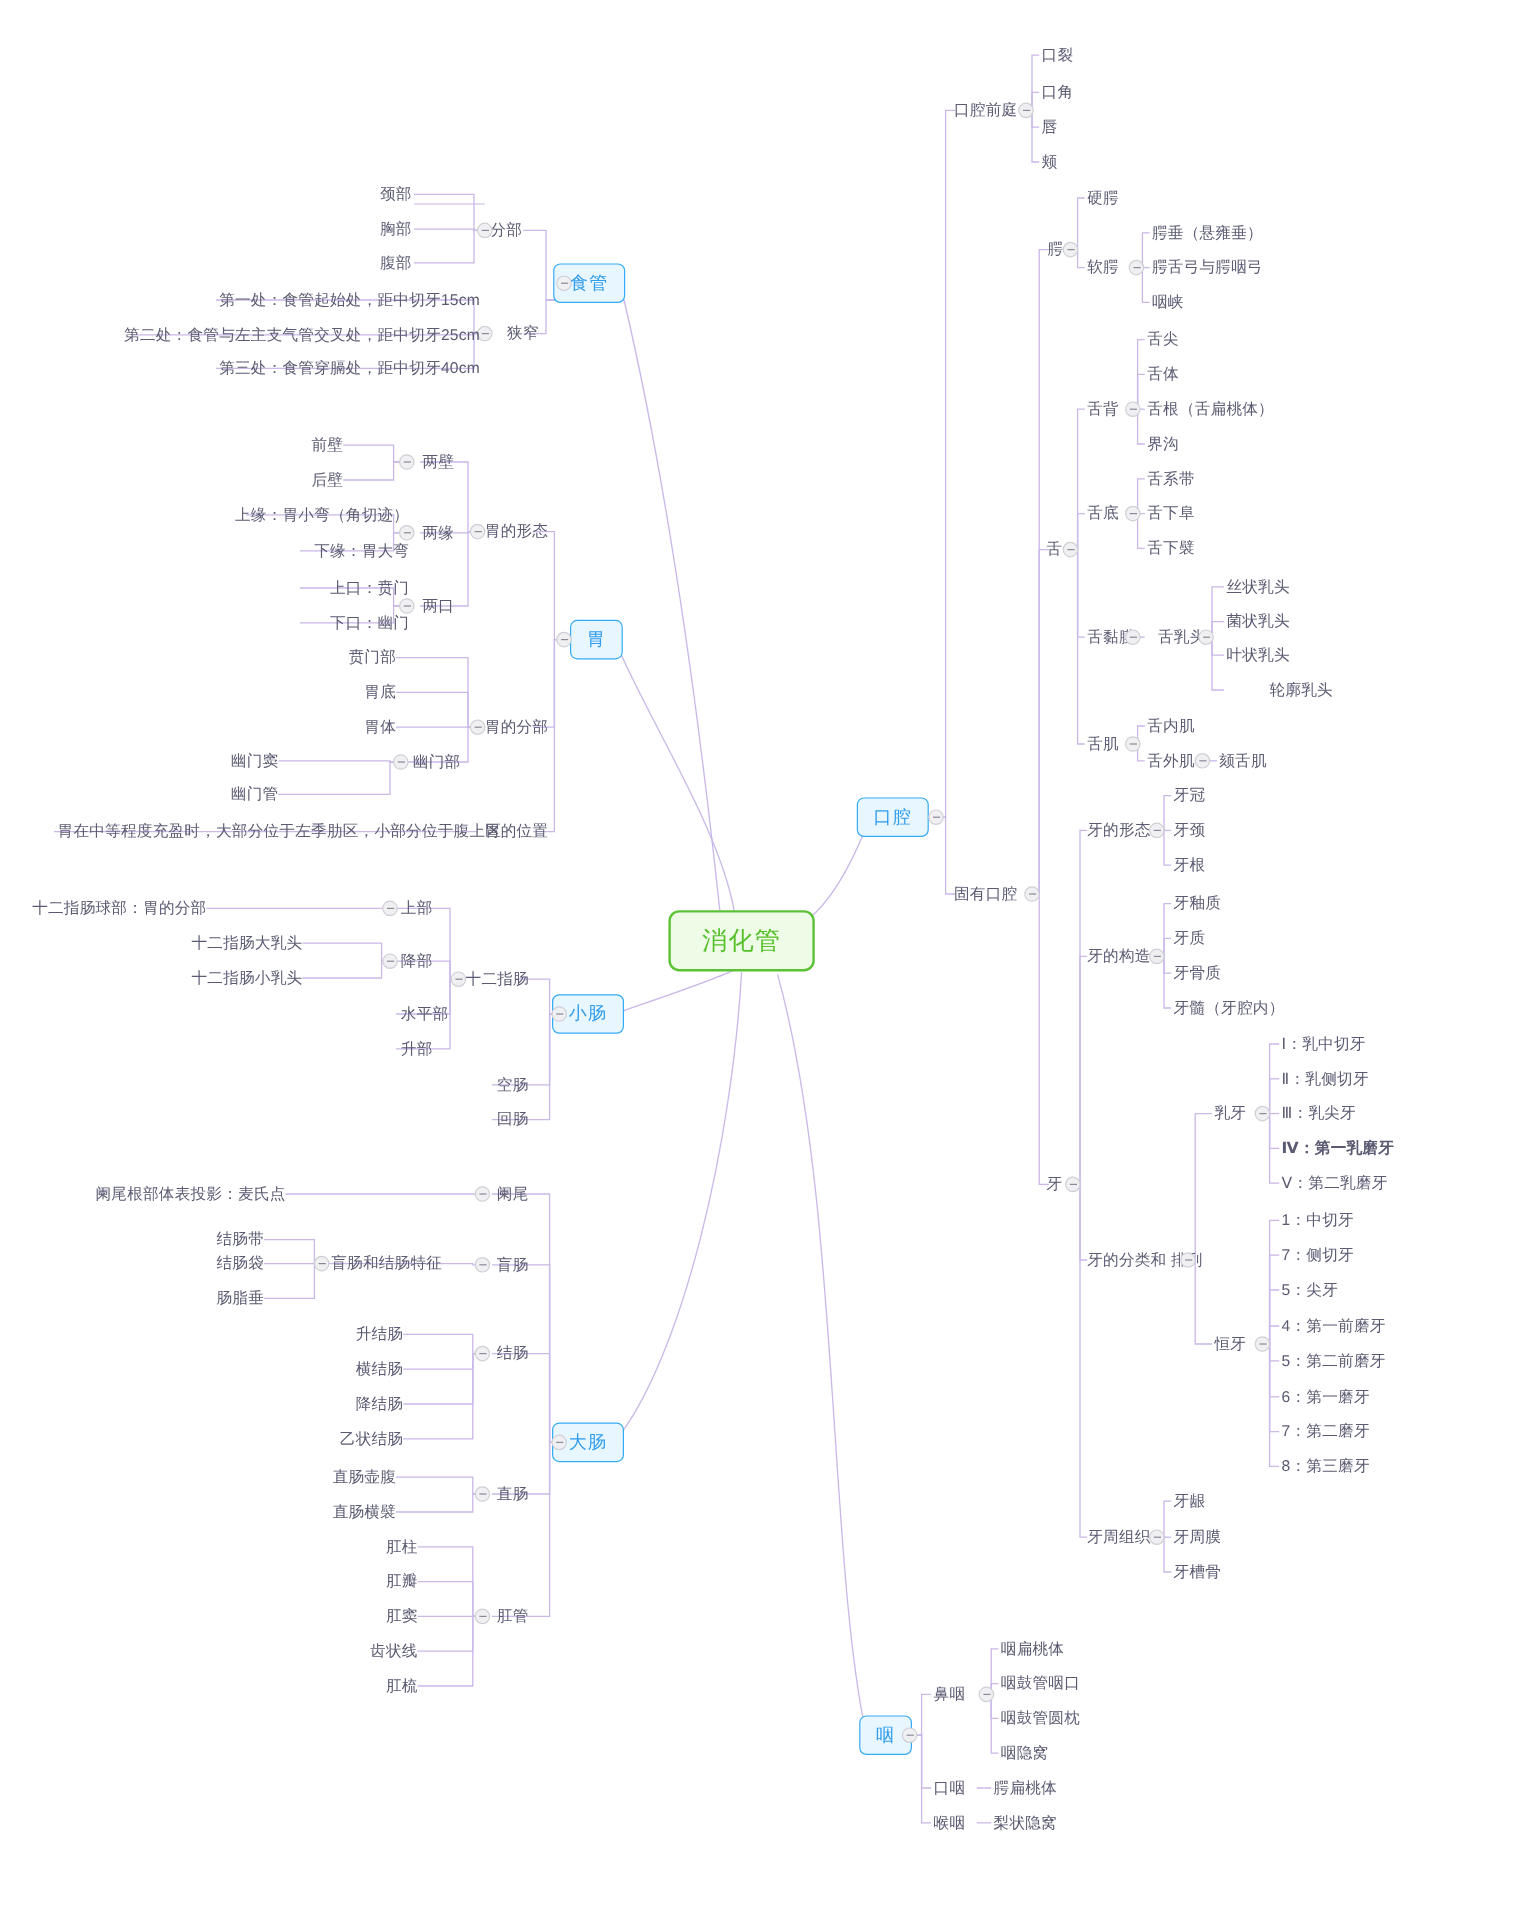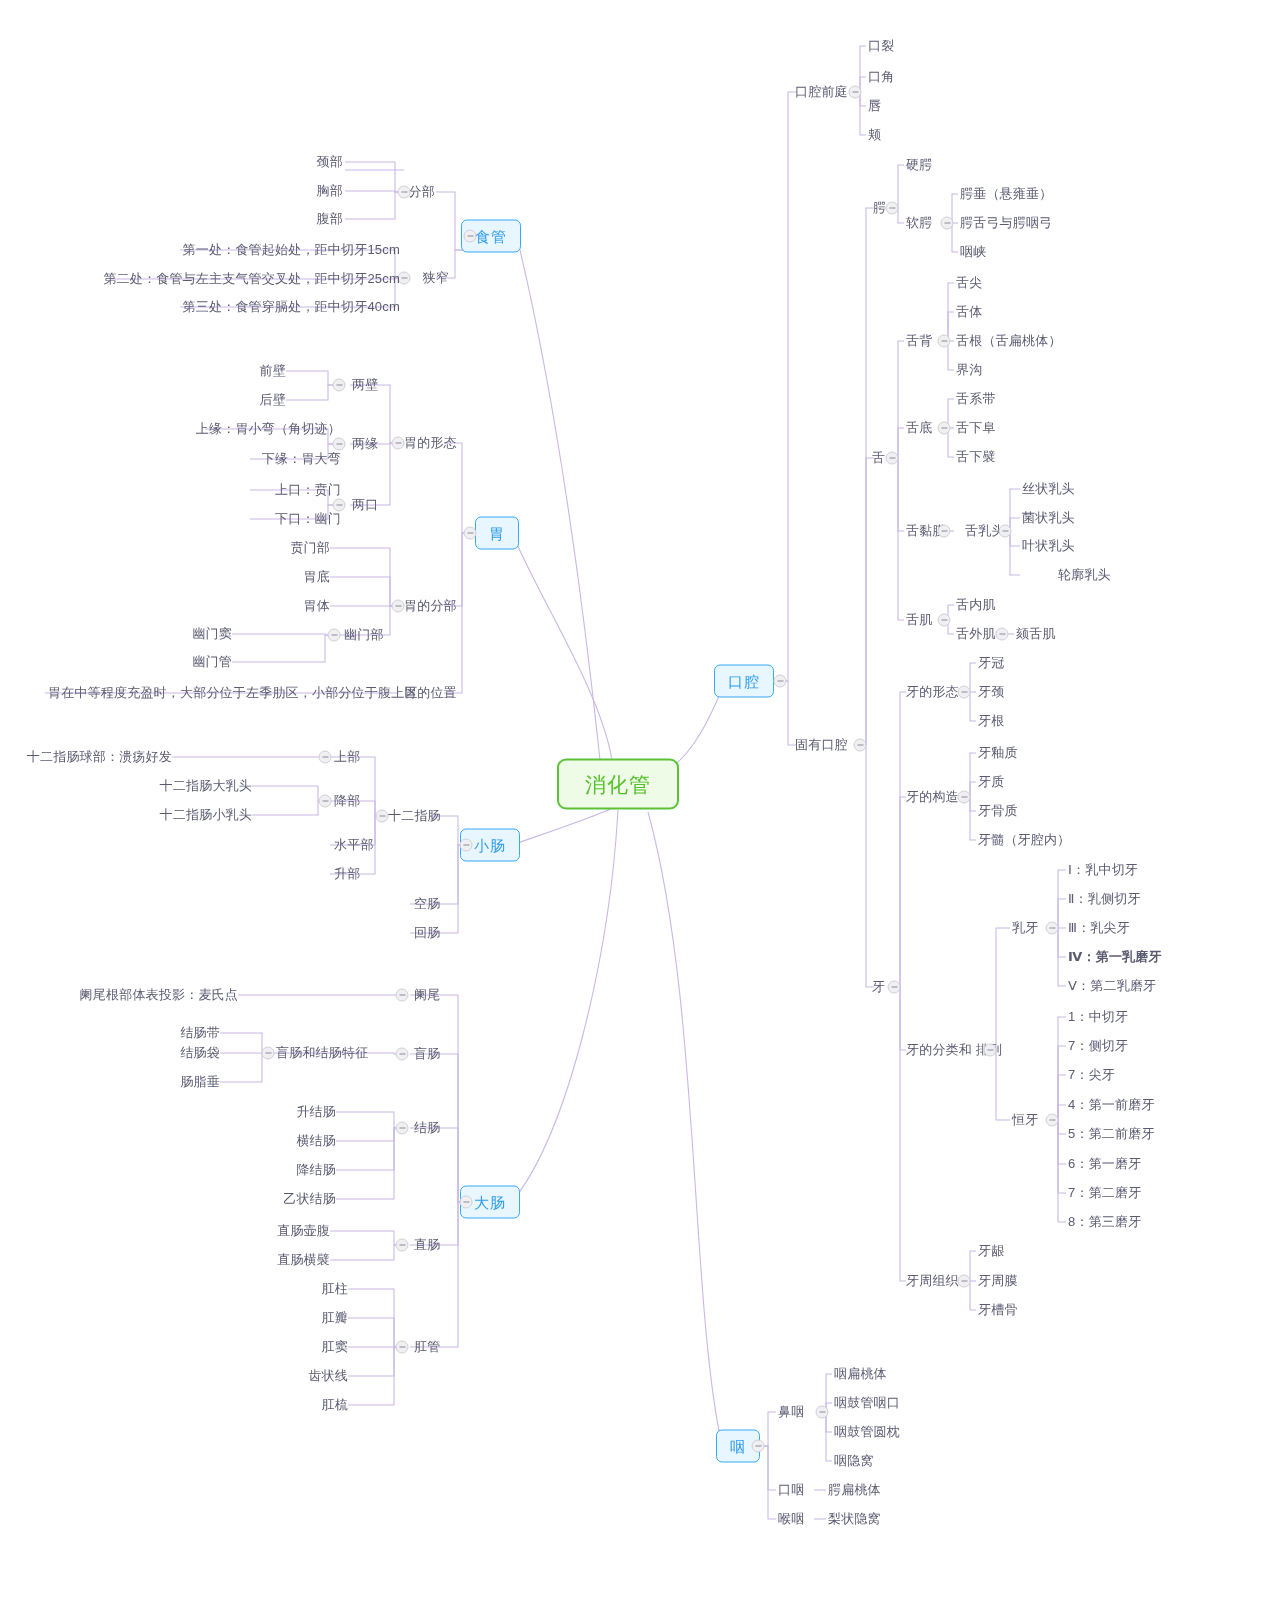--- a/index.html
+++ b/index.html
@@ -331,21 +331,21 @@
   <div class="node r" style="right:1048px; top:634px;">幽门窦</div>
   <div class="node r" style="right:1048px; top:662px;">幽门管</div>
 
   <div class="node l" style="left:404px; top:693px;">胃的位置</div>
   <div class="node l" style="left:48px; top:693px;">胃在中等程度充盈时，大部分位于左季肋区，小部分位于腹上区</div>
 
   <div class="node l" style="left:388px; top:816px;">十二指肠</div>
   <div class="toggle" style="left:382px; top:816px;"></div>
   <div class="node l" style="left:334px; top:757px;">上部</div>
   <div class="toggle" style="left:325px; top:757px;"></div>
-  <div class="node r" style="right:1108px; top:757px;">十二指肠球部：溃疡好发</div>
+  <div class="node r" style="right:1108px; top:757px;">十二指肠球部：胃的分部</div>
   <div class="node l" style="left:334px; top:801px;">降部</div>
   <div class="toggle" style="left:325px; top:801px;"></div>
   <div class="node r" style="right:1028px; top:786px;">十二指肠大乳头</div>
   <div class="node r" style="right:1028px; top:815px;">十二指肠小乳头</div>
   <div class="node l" style="left:334px; top:845px;">水平部</div>
   <div class="node l" style="left:334px; top:874px;">升部</div>
   <div class="node l" style="left:414px; top:904px;font-family:Liberation Serif, serif;">空肠</div>
   <div class="node l" style="left:414px; top:933px;">回肠</div>
 
   <div class="node l" style="left:414px; top:995px;">阑尾</div>
@@ -455,21 +455,21 @@
   <div class="node l" style="left:1068px; top:870px;">Ⅰ：乳中切牙</div>
   <div class="node l" style="left:1068px; top:899px;">Ⅱ：乳侧切牙</div>
   <div class="node l" style="left:1068px; top:928px;">Ⅲ：乳尖牙</div>
   <div class="node l" style="left:1068px; top:957px;font-weight:bold;">Ⅳ：第一乳磨牙</div>
   <div class="node l" style="left:1068px; top:986px;">Ⅴ：第二乳磨牙</div>
 
   <div class="node l" style="left:1012px; top:1120px;">恒牙</div>
   <div class="toggle" style="left:1052px; top:1120px;"></div>
   <div class="node l" style="left:1068px; top:1017px;">1：中切牙</div>
   <div class="node l" style="left:1068px; top:1046px;">7：侧切牙</div>
-  <div class="node l" style="left:1068px; top:1075px;">7：尖牙</div>
+  <div class="node l" style="left:1068px; top:1075px;">5：尖牙</div>
   <div class="node l" style="left:1068px; top:1105px;">4：第一前磨牙</div>
   <div class="node l" style="left:1068px; top:1134px;">5：第二前磨牙</div>
   <div class="node l" style="left:1068px; top:1164px;">6：第一磨牙</div>
   <div class="node l" style="left:1068px; top:1193px;">7：第二磨牙</div>
   <div class="node l" style="left:1068px; top:1222px;">8：第三磨牙</div>
 
   <div class="node l" style="left:906px; top:1281px;">牙周组织</div>
   <div class="toggle" style="left:964px; top:1281px;"></div>
   <div class="node l" style="left:978px; top:1251px;">牙龈</div>
   <div class="node l" style="left:978px; top:1281px;">牙周膜</div>

